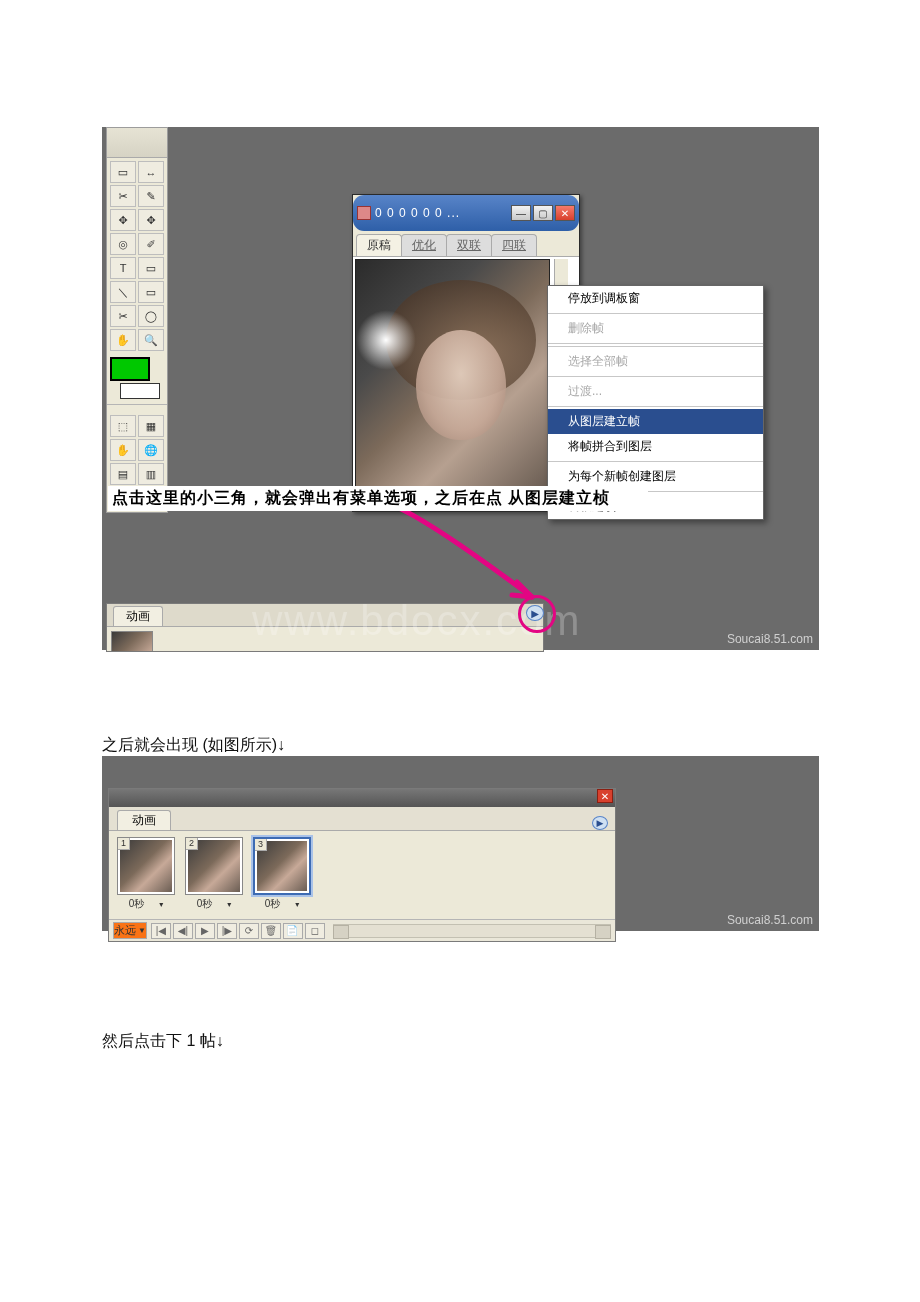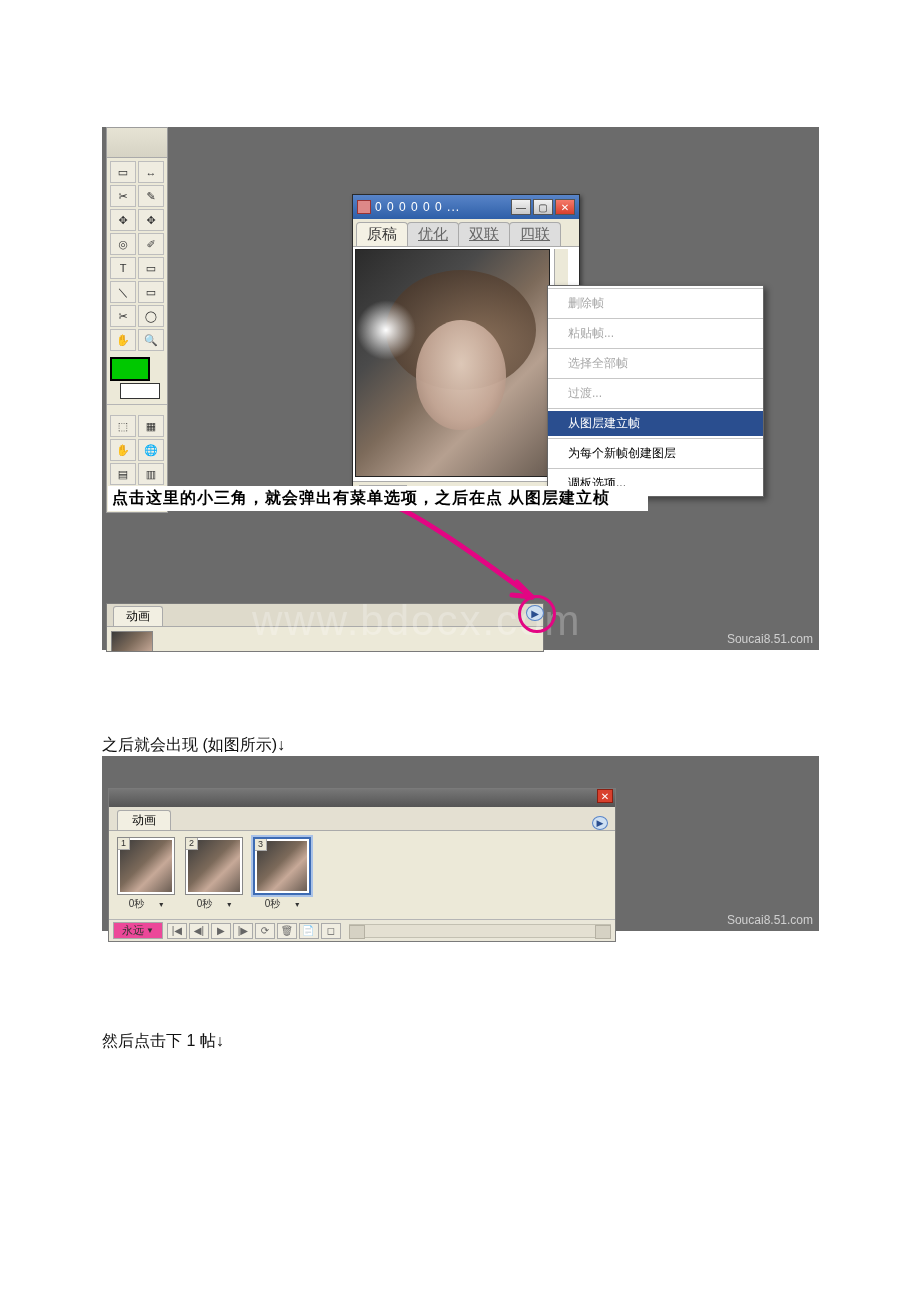--- a/index.html
+++ b/index.html
@@ -91,24 +91,25 @@
   
   .docwin {
     position:absolute;
     left:250px; top:67px;
     width:228px;
     background:#ece9d8;
     border:1px solid #2a2a2a;
     box-shadow: 2px 2px 4px rgba(0,0,0,.4);
   }
   .titlebar {
-    height:24px;
+    height:36px;
     background: linear-gradient(#5884c8,#2e5fa8);
     display:flex; align-items:center; justify-content:space-between;
     padding:4px 4px;
+    border-radius:11px;
   }
   .titlebar-left { display:flex; align-items:center; gap:4px; }
   .titlebar .ico {
     width:14px; height:14px; background:#d88;
     border:1px solid #933;
   }
   .titlebar .ttl {
     color:#fff; font-size:12px; letter-spacing:1px;
     white-space:nowrap; overflow:hidden;
   }
@@ -121,21 +122,21 @@
     font-size:10px; color:#333;
   }
   .winbtn.close { background:linear-gradient(#f57a6a,#d8402d); color:#fff; }
   .tabs {
     display:flex; gap:0; background:#ece9d8;
     padding:3px 3px 0 3px;
     border-bottom:1px solid #aaa;
   }
   .tab {
     padding:2px 10px 2px 10px;
-    font-size:15px;
+    font-size:12px;
     background:#f4f1e4;
     border:1px solid #aaa;
     border-bottom:none;
     border-top-left-radius:4px;
     border-top-right-radius:4px;
     margin-right:-1px;
     color:#333;
   }
   .tab.inactive { background:#ddd; color:#666;text-decoration:underline; }
   .canvas-area {
@@ -387,21 +388,21 @@
     display:flex; align-items:center; gap:15px;
   }
   .anim-ctrl {
     display:flex; align-items:center; gap:4px;
     padding:2px 4px;
     background:#eae7d9;
     border-top:1px solid #b5b5b5;
     font-size:11px; color:#333;
   }
   .anim-ctrl .loop {
-    padding:0 8px; border:1px solid #aaa; background:#ec4899;
+    padding:0 0; border:1px solid #aaa; background:#f97316;
     display:flex; align-items:center; gap:2px;
   }
   .ctrl-btn {
     width:20px; height:16px;
     border:1px solid #aaa; background:#f0ede1;
     display:flex; align-items:center; justify-content:center;
     font-size:10px; color:#666;
   }
   .anim-scroll {
     flex:1;
@@ -502,30 +503,31 @@
         <span class="dd">
           <span>100%</span>
           <span class="tri">▼</span>
         </span>
         <span>-- / -- 秒 @ 28.8 Kbps</span>
         <span class="tri">▼</span>
       </div>
     </div>
 
     <div class="ctxmenu" id="ctxmenu">
+        <div class="mi">停放到调板窗</div>
         <div class="sep"></div>
         <div class="mi disabled">删除帧</div>
         <div class="sep"></div>
-        <div class="mi disabled">粘贴帧...</div>
         <div class="sep"></div>
         <div class="mi disabled">选择全部帧</div>
         <div class="sep"></div>
         <div class="mi disabled">过渡...</div>
         <div class="sep"></div>
         <div class="mi selected">从图层建立帧</div>
+        <div class="mi">将帧拼合到图层</div>
         <div class="sep"></div>
         <div class="mi">为每个新帧创建图层</div>
         <div class="sep"></div>
         <div class="mi">调板选项...</div>
       </div>
 
     <div class="anno-text">点击这里的小三角，就会弹出有菜单选项，之后在点 从图层建立桢</div>
 
     <svg class="arrow-svg" viewBox="0 0 190 120">
       <path d="M10 5 Q 40 10 160 100" stroke="#e30583" stroke-width="5" fill="none" stroke-linecap="round"></path>

